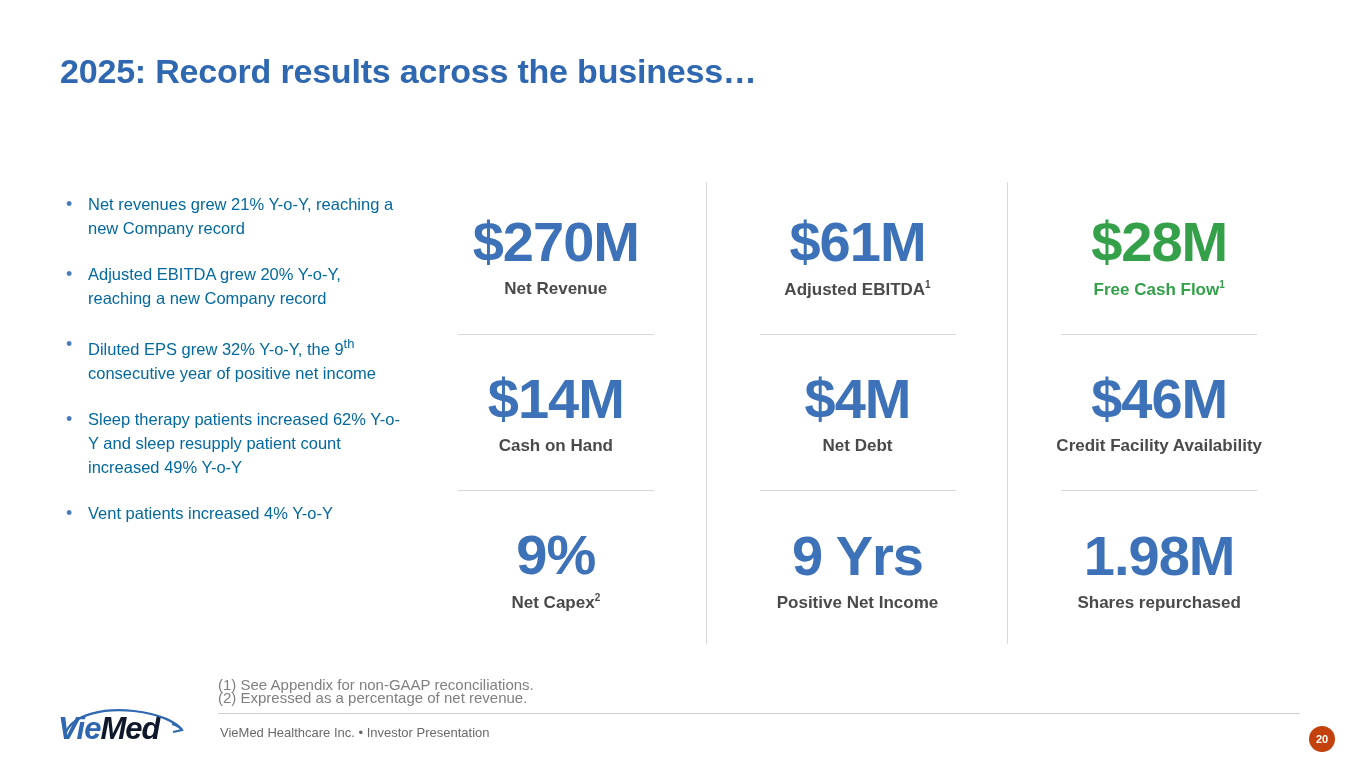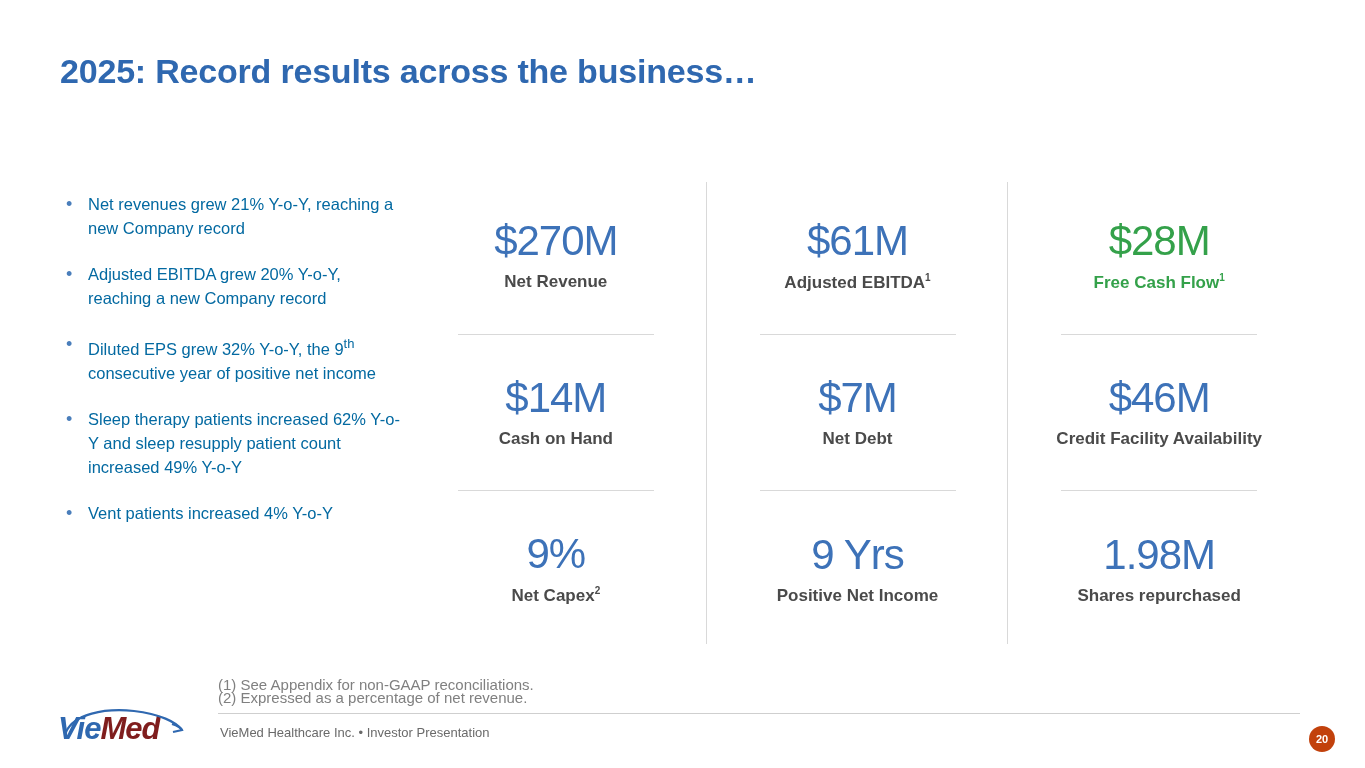--- a/index.html
+++ b/index.html
@@ -91,22 +91,22 @@
     flex: 1;
     display: flex;
     flex-direction: column;
     align-items: center;
     justify-content: center;
     position: relative;
     padding: 0 10px;
     box-sizing: border-box;
   }
   .cell .value {
-    font-size: 42px;
-    font-weight: normal;
+    font-size: 56px;
+    font-weight: bold;
     color: #3d72b8;
     line-height: 1.02;
     letter-spacing: -1px;
   }
   .cell .value.green {
     color: #34a14a;
   }
   .cell .label {
     font-size: 17px;
     font-weight: bold;
@@ -183,21 +183,21 @@
     height: 48px;
   }
   .logo-text {
     font-size: 31px;
     font-weight: bold;
     font-style: italic;
     letter-spacing: -1px;
     line-height: 46px;
   }
   .logo-vie { color: #2f68b0; }
-  .logo-med { color: #7f1d1d; margin-top: 24px; }
+  .logo-med { color: #0f172a; margin-top: 24px; }
   .logo-swoosh {
     position: absolute;
     left: 2px;
     top: 2px;
     width: 124px;
     height: 30px;
   }
 </style>
 </head>
 <body>
@@ -248,21 +248,21 @@
       </div>
     </div>
 
     <div class="mcol divider-right">
       <div class="cell">
         <div class="value">$61M</div>
         <div class="label"><span>Adjusted EBITDA</span><sup>1</sup></div>
         <div class="hrule"></div>
       </div>
       <div class="cell">
-        <div class="value">$7M</div>
+        <div class="value">$4M</div>
         <div class="label">Net Debt</div>
         <div class="hrule"></div>
       </div>
       <div class="cell">
         <div class="value">9 Yrs</div>
         <div class="label">Positive Net Income</div>
       </div>
     </div>
 
     <div class="mcol">

